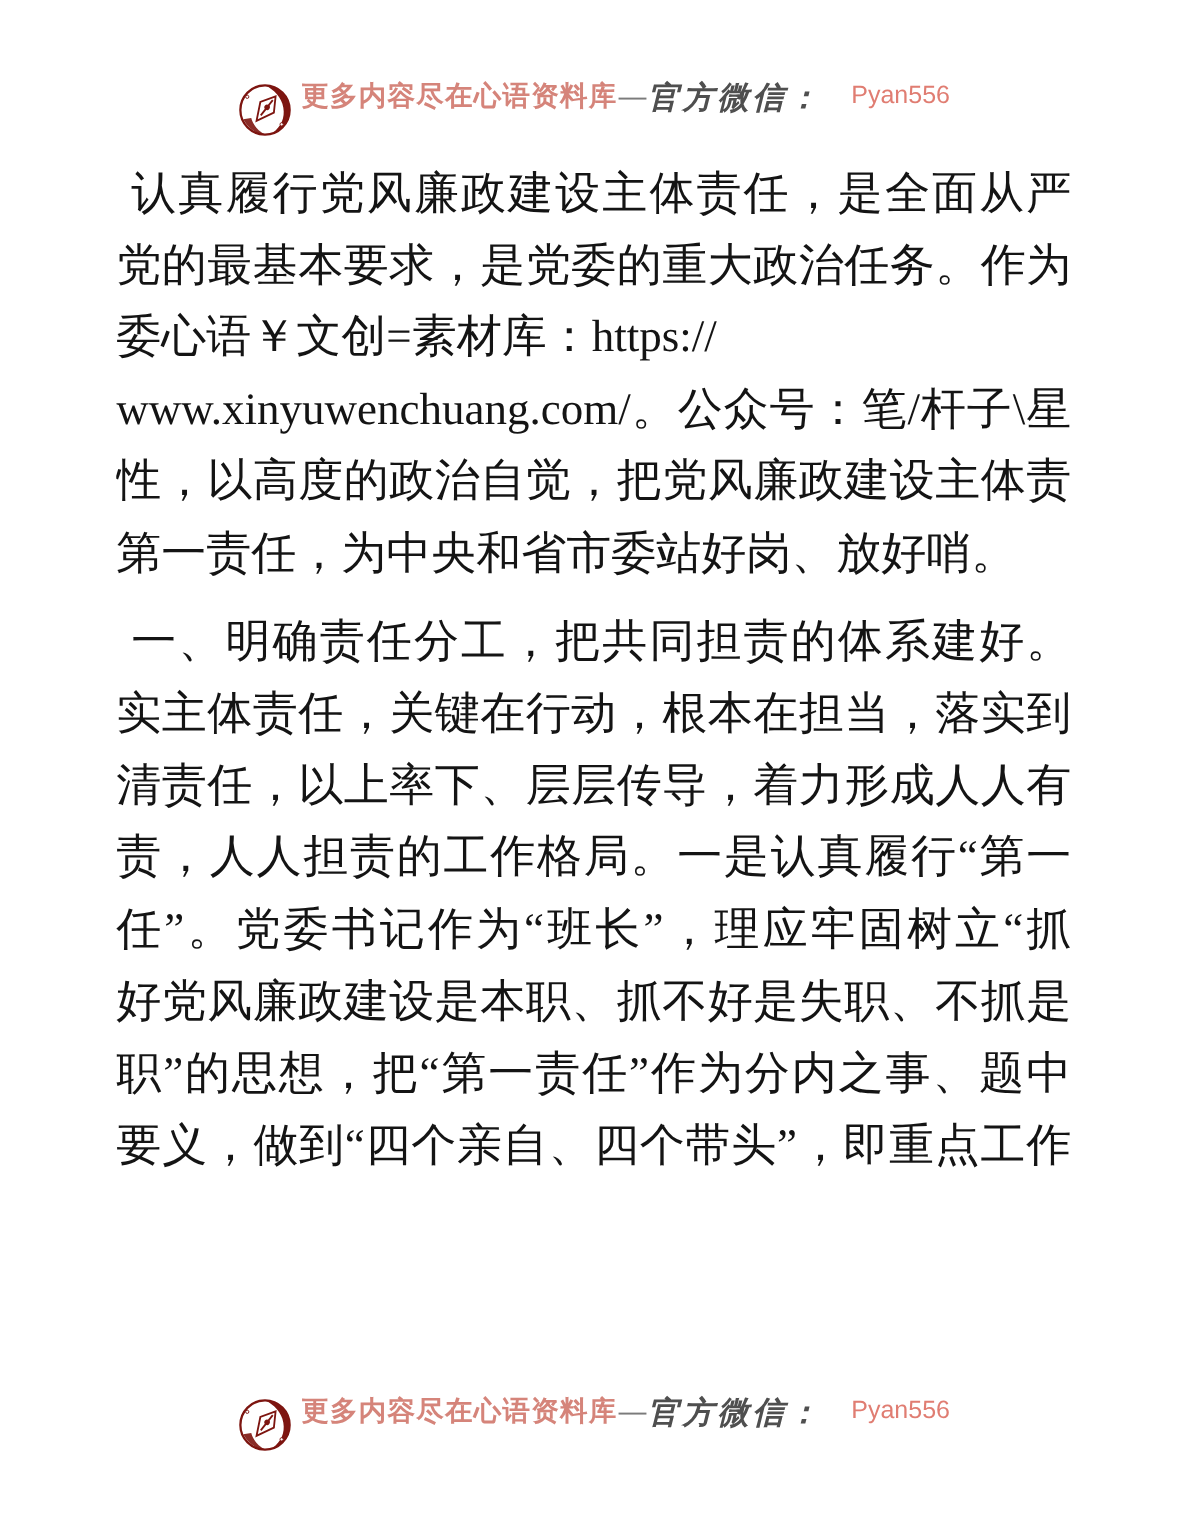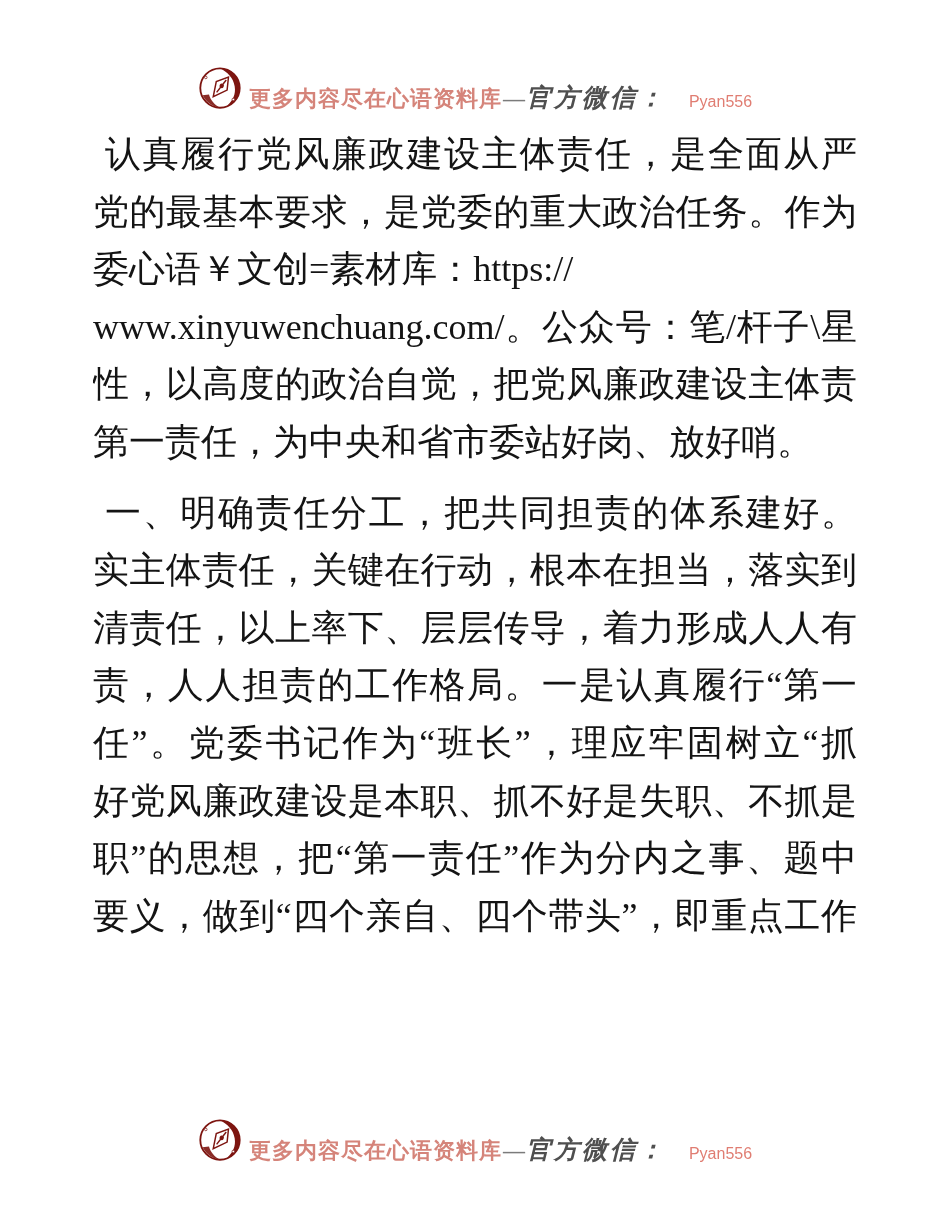--- a/index.html
+++ b/index.html
@@ -15,21 +15,21 @@
   body{
     width:950px;height:1230px;
     background:var(--page-bg);
     overflow:hidden;
     font-family:"Liberation Serif","DejaVu Serif",serif;
   }
   .page{width:950px;height:1230px;position:relative;}
 
   
   .banner{
-    display:flex;align-items:flex-end;justify-content:center;
+    display:flex;align-items:flex-start;justify-content:center;
     width:100%;
   }
   .banner.top{padding-top:66px;}
   .banner.bottom{position:absolute;left:0;top:1118px;}
   .logo{width:44px;height:44px;margin-right:7px;flex:0 0 auto;}
   .brand{
     font-family:"Liberation Serif","DejaVu Serif",serif;
     font-weight:700;font-size:22px;line-height:1;
     color:var(--brand-color);letter-spacing:1px;
   }
@@ -38,21 +38,21 @@
     color:#7b7b7b;margin:0 1px;
   }
   .wlabel{
     font-family:"Liberation Serif","DejaVu Serif",serif;
     font-style:italic;font-weight:600;
     font-size:25px;line-height:1;
     color:var(--label-color);letter-spacing:3px;
   }
   .wid{
     font-family:"Liberation Sans","DejaVu Sans",sans-serif;
-    font-weight:400;font-size:16px;line-height:1;
+    font-weight:400;font-size:20px;line-height:1;
     color:var(--id-color);margin-left:23px;
   }
 
   
   .doc{
     width:764px;margin:16px auto 0;
     color:var(--body-text);
     font-size:36px;
     line-height:57.6px;
   }

